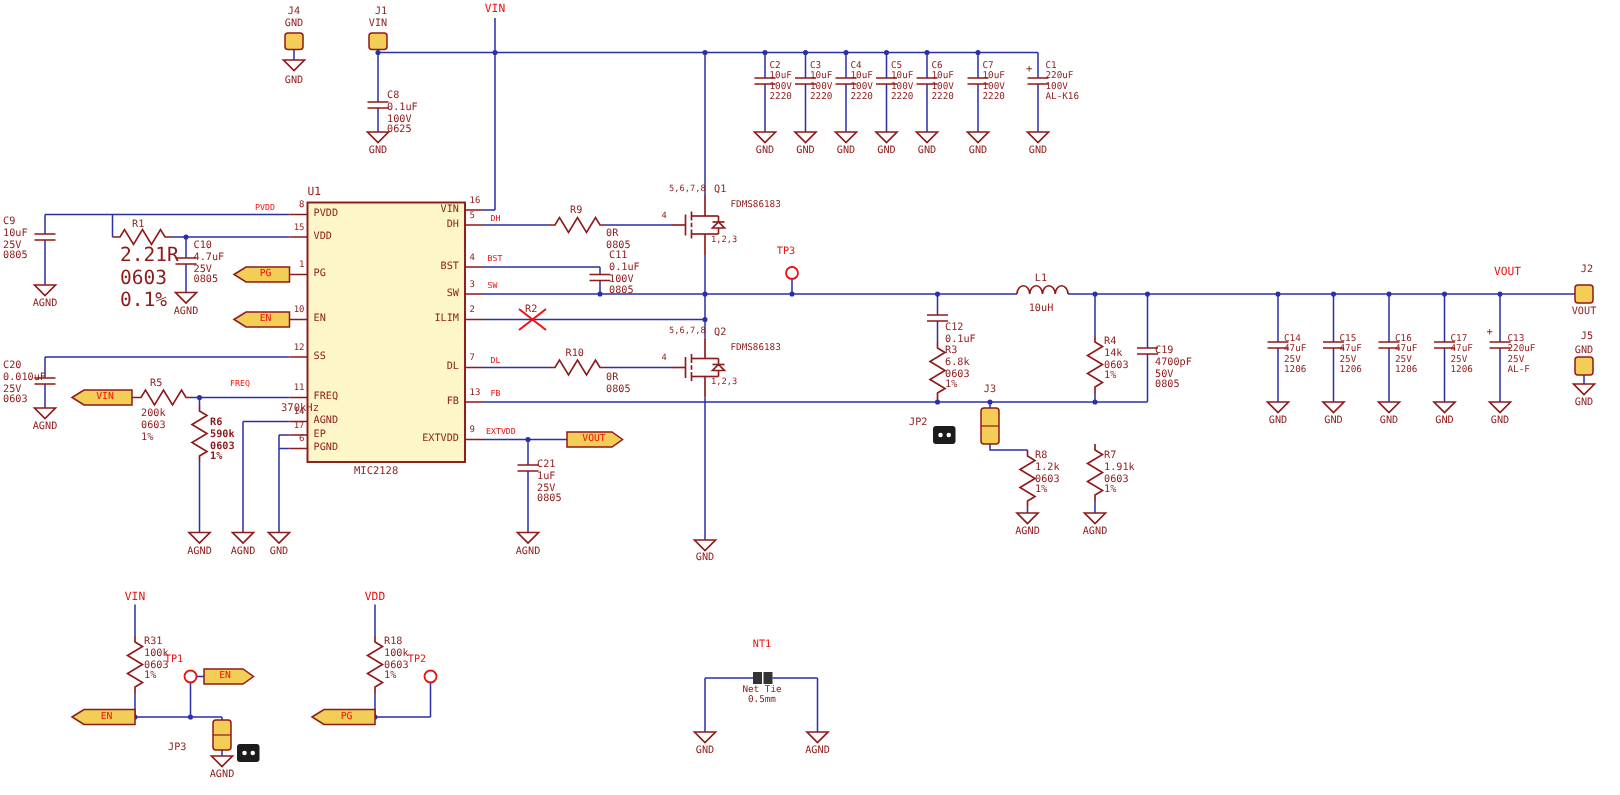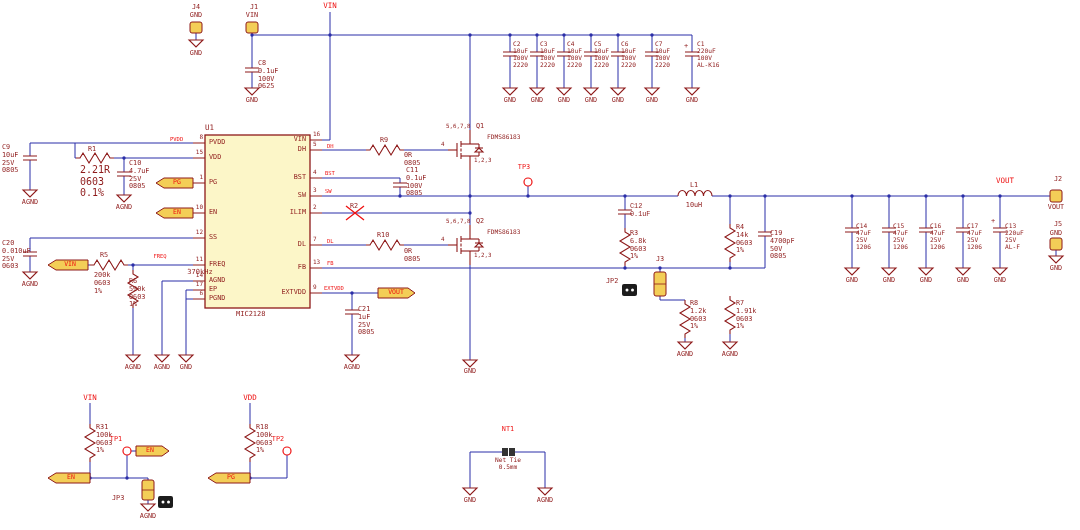--- a/index.html
+++ b/index.html
@@ -414,39 +414,39 @@
       <span class="lbl" style="left: 327px; top: 260px; font-size: 5.5px; color: rgb(238, 17, 17);">FB</span>
       <span class="lbl" style="left: 324px; top: 285px; font-size: 5.5px; color: rgb(238, 17, 17);">EXTVDD</span>
       <span class="lbl c" style="left: 160px; top: 253px; font-size: 5.5px; color: rgb(238, 17, 17);">FREQ</span>
       <span class="lbl c" style="left: 160px; top: 268px; font-size: 7px; color: rgb(142, 26, 26); margin-left: 40px;">370kHz</span>
       <span class="lbl" style="left: 2px; top: 144px; font-size: 6.8px; color: rgb(142, 26, 26);">C9
 10uF
 25V
 0805</span>
       <span class="lbl c" style="left: 30px; top: 199px; font-size: 6.8px; color: rgb(142, 26, 26);">AGND</span>
       <span class="lbl" style="left: 88px; top: 146px; font-size: 6.8px; color: rgb(142, 26, 26);">R1</span>
-      <span class="lbl" style="left: 80px; top: 164px; font-size: 10px; color: rgb(142, 26, 26);">2.21R
+      <span class="lbl" style="left: 80px; top: 164px; font-size: 13px; color: rgb(142, 26, 26);">2.21R
 0603
 0.1%</span>
       <span class="lbl" style="left: 129px; top: 160px; font-size: 6.8px; color: rgb(142, 26, 26);">C10
 4.7uF
 25V
 0805</span>
       <span class="lbl c" style="left: 124px; top: 204px; font-size: 6.8px; color: rgb(142, 26, 26);">AGND</span>
       <span class="lbl" style="left: 2px; top: 240px; font-size: 6.8px; color: rgb(142, 26, 26);">C20
 0.010uF
 25V
 0603</span>
       <span class="lbl c" style="left: 30px; top: 281px; font-size: 6.8px; color: rgb(142, 26, 26);">AGND</span>
       <span class="lbl c" style="left: 70px; top: 261px; font-size: 6.5px; color: rgb(238, 17, 17);">VIN</span>
       <span class="lbl" style="left: 100px; top: 252px; font-size: 6.8px; color: rgb(142, 26, 26);">R5</span>
       <span class="lbl" style="left: 94px; top: 272px; font-size: 6.8px; color: rgb(142, 26, 26);">200k
 0603
 1%</span>
-      <span class="lbl" style="left: 129px; top: 278px; font-size: 6.8px; color: rgb(142, 26, 26);">R6
+      <span class="lbl" style="left: 140px; top: 278px; font-size: 6.8px; color: rgb(142, 26, 26); font-weight: bold;">R6
 590k
 0603
 1%</span>
       <span class="lbl c" style="left: 133px; top: 364px; font-size: 6.8px; color: rgb(142, 26, 26);">AGND</span>
       <span class="lbl c" style="left: 162px; top: 364px; font-size: 6.8px; color: rgb(142, 26, 26);">AGND</span>
       <span class="lbl c" style="left: 186px; top: 364px; font-size: 6.8px; color: rgb(142, 26, 26);">GND</span>
       <span class="lbl c" style="left: 177px; top: 179px; font-size: 6.5px; color: rgb(238, 17, 17);">PG</span>
       <span class="lbl c" style="left: 177px; top: 209px; font-size: 6.5px; color: rgb(238, 17, 17);">EN</span>
       <span class="lbl" style="left: 380px; top: 137px; font-size: 6.8px; color: rgb(142, 26, 26);">R9</span>
       <span class="lbl" style="left: 404px; top: 152px; font-size: 6.8px; color: rgb(142, 26, 26);">0R
@@ -464,21 +464,21 @@
       <span class="lbl" style="left: 487px; top: 133px; font-size: 6.2px; color: rgb(142, 26, 26);">FDMS86183</span>
       <span class="lbl" style="left: 441px; top: 141px; font-size: 5.8px; color: rgb(142, 26, 26);">4</span>
       <span class="lbl" style="left: 474px; top: 157px; font-size: 5.8px; color: rgb(142, 26, 26);">1,2,3</span>
       <span class="lbl" style="left: 446px; top: 218px; font-size: 5.8px; color: rgb(142, 26, 26);">5,6,7,8</span>
       <span class="lbl" style="left: 476px; top: 218px; font-size: 6.8px; color: rgb(142, 26, 26);">Q2</span>
       <span class="lbl" style="left: 487px; top: 228px; font-size: 6.2px; color: rgb(142, 26, 26);">FDMS86183</span>
       <span class="lbl" style="left: 441px; top: 236px; font-size: 5.8px; color: rgb(142, 26, 26);">4</span>
       <span class="lbl" style="left: 474px; top: 252px; font-size: 5.8px; color: rgb(142, 26, 26);">1,2,3</span>
       <span class="lbl c" style="left: 524px; top: 164px; font-size: 6.8px; color: rgb(238, 17, 17);">TP3</span>
       <span class="lbl c" style="left: 470px; top: 368px; font-size: 6.8px; color: rgb(142, 26, 26);">GND</span>
-      <span class="lbl" style="left: 630px; top: 203px; font-size: 6.8px; color: rgb(142, 26, 26); font-family: Liberation Mono, monospace;">C12
+      <span class="lbl" style="left: 630px; top: 215px; font-size: 6.8px; color: rgb(142, 26, 26);">C12
 0.1uF</span>
       <span class="lbl" style="left: 630px; top: 230px; font-size: 6.8px; color: rgb(142, 26, 26);">R3
 6.8k
 0603
 1%</span>
       <span class="lbl c" style="left: 660px; top: 256px; font-size: 6.8px; color: rgb(142, 26, 26);">J3</span>
       <span class="lbl" style="left: 606px; top: 278px; font-size: 6.8px; color: rgb(142, 26, 26);">JP2</span>
       <span class="lbl c" style="left: 694px; top: 182px; font-size: 6.8px; color: rgb(142, 26, 26);">L1</span>
       <span class="lbl c" style="left: 694px; top: 202px; font-size: 6.8px; color: rgb(142, 26, 26);">10uH</span>
       <span class="lbl" style="left: 736px; top: 224px; font-size: 6.8px; color: rgb(142, 26, 26);">R4

